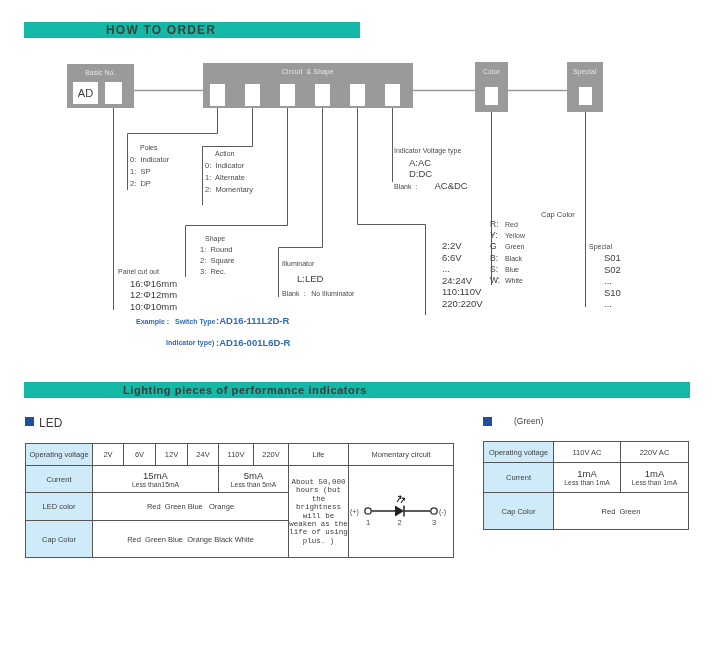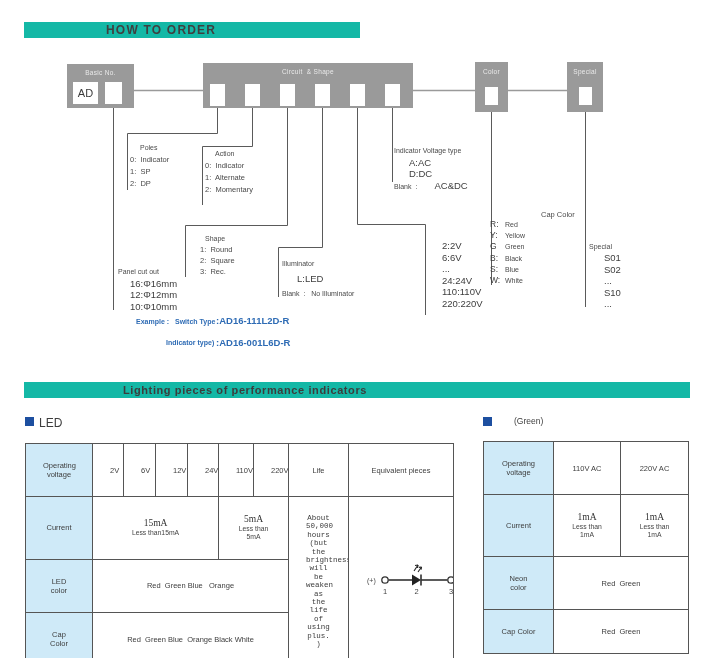--- a/index.html
+++ b/index.html
@@ -17,27 +17,27 @@
   .wbox{position:absolute;background:#ffffff;display:flex;align-items:center;justify-content:center;
         font-size:11px;color:#3a3a3a;}
   svg.lines{position:absolute;left:0;top:0;pointer-events:none;}
   .lblblock{position:absolute;line-height:12px;font-size:7.5px;color:#4a4a4a;}
   .lblblock .t{font-size:7px;}
   .big9{font-size:9.5px;line-height:11.5px;color:#3d3d3d;padding-left:15px;}
   .blue{color:#2f6cb5;font-weight:bold;}
   .bullet{position:absolute;width:9px;height:9px;background:#1d4fa0;}
   .bulletlbl{position:absolute;font-size:12px;color:#3d3d3d;}
   table.tbl{position:absolute;border-collapse:collapse;table-layout:fixed;background:#fff;}
-  table.tbl td{border:1px solid #555;text-align:center;vertical-align:middle;padding:17px;
+  table.tbl td{border:1px solid #555;text-align:center;vertical-align:middle;padding:0;
                font-size:7.5px;color:#3d3d3d;overflow:hidden;}
   table.tbl{border:1px solid #333;}
   td.lab{background:#cfeaf8;font-size:6.8px;color:#3d3d3d;}
   td.vh{font-size:8.5px;font-weight:400;color:#333;}
   td.hh{font-size:7px;color:#3d3d3d;}
-  .curbig{font-size:9.5px;color:#333;line-height:11px;font-family:Liberation Serif, serif;}
+  .curbig{font-size:9.5px;color:#333;line-height:11px;}
   .cursmall{font-size:6.8px;color:#444;line-height:8px;}
   td.life{font-size:6.8px;text-align:left;vertical-align:middle;line-height:8.4px;padding:2px 1px 2px 3px;color:#3d3d3d;font-family:Liberation Mono, monospace;}
   .capletter{display:inline-block;width:15px;font-size:8.5px;color:#3d3d3d;}
   .capname{font-size:7px;color:#4a4a4a;}
 </style>
 </head>
 <body>
 
 <div class="canvas">
 
@@ -189,21 +189,21 @@
     <tbody>
         <tr style="height:22px;">
       <td class="lab">Operating voltage</td>
       <td class="vh">2V</td>
       <td class="vh">6V</td>
       <td class="vh">12V</td>
       <td class="vh">24V</td>
       <td class="vh">110V</td>
       <td class="vh">220V</td>
       <td class="hh">Life</td>
-      <td class="hh">Equivalent pieces</td>
+      <td class="hh">Momentary circuit</td>
     </tr>
     <tr style="height:27px;">
       <td class="lab">Current</td>
       <td colspan="4">
         <div class="curbig">15mA</div>
         <div class="cursmall">Less than15mA</div>
       </td>
       <td colspan="2">
         <div class="curbig">5mA</div>
         <div class="cursmall">Less than 5mA</div>
@@ -263,24 +263,20 @@
       <td class="lab">Current</td>
       <td>
         <div class="curbig">1mA</div>
         <div class="cursmall">Less than 1mA</div>
       </td>
       <td>
         <div class="curbig">1mA</div>
         <div class="cursmall">Less than 1mA</div>
       </td>
     </tr>
-    <tr style="height:28px;">
-      <td class="lab">Neon color</td>
-      <td colspan="2" class="pre">Red  Green</td>
-    </tr>
     <tr style="height:37px;">
       <td class="lab">Cap Color</td>
       <td colspan="2" class="pre">Red  Green</td>
     </tr>
   </tbody>
     </table>
 
 </div>
 
 </body></html>

